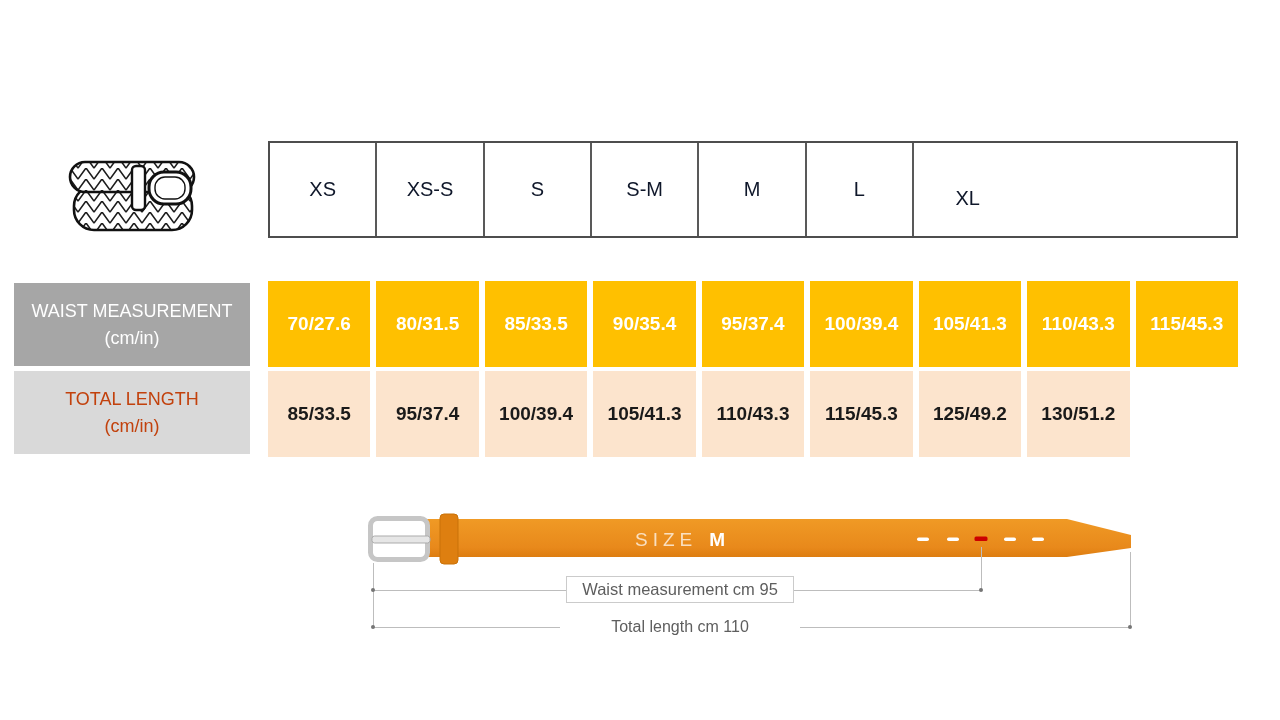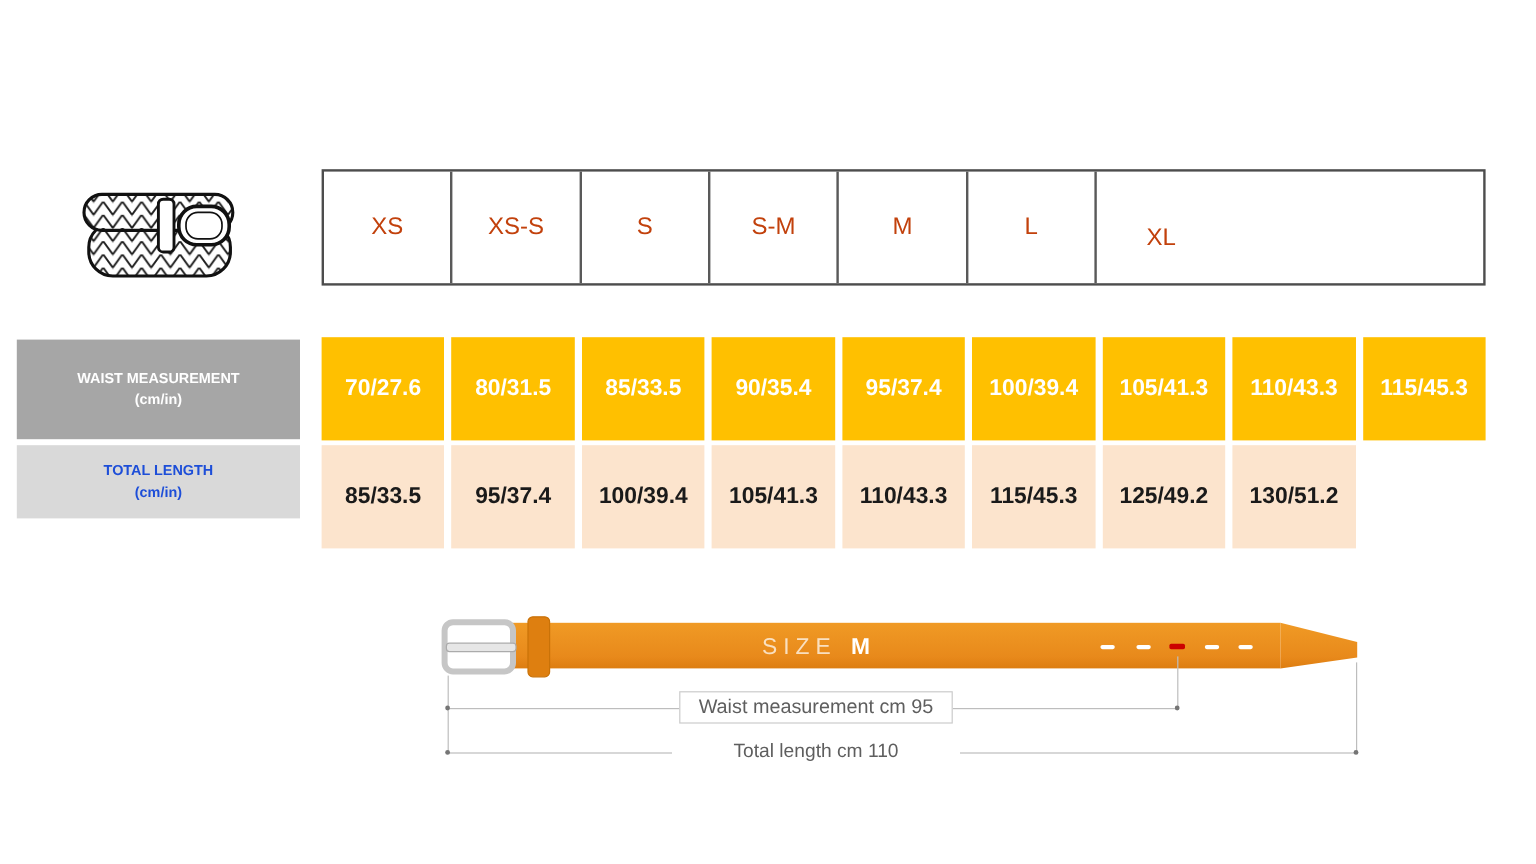--- a/index.html
+++ b/index.html
@@ -4,29 +4,29 @@
 <style>
   html,body{margin:0;padding:0;background:#fff;}
   #page{position:relative;width:1280px;height:720px;background:#fff;overflow:hidden;
         font-family:"Liberation Sans","DejaVu Sans",sans-serif;}
 
   
   #sizeHeader{position:absolute;left:268px;top:141px;width:970px;height:97px;
               display:grid;grid-template-columns:repeat(9,1fr);
               border:2px solid #4d4d4d;box-sizing:border-box;background:#fff;}
   .hcell{display:flex;align-items:center;justify-content:center;
-         font-size:20px;color:#c2410c;border-right:2px solid #595959;}
+         font-size:20px;color:#0f172a;border-right:2px solid #595959;}
   .hcell:last-child{border-right:none;margin-top:17px;}
 
   
   .rowlabel{position:absolute;left:14px;width:236px;display:flex;flex-direction:column;
-            align-items:center;justify-content:center;font-weight:bold;font-size:12px;
+            align-items:center;justify-content:center;font-weight:normal;font-size:18px;
             line-height:1.45;text-align:center;}
   #labelWaist{top:283px;height:83px;background:#a6a6a6;color:#fff;}
-  #labelLength{top:371px;height:61px;background:#d9d9d9;color:#1d4ed8;}
+  #labelLength{top:371px;height:83px;background:#d9d9d9;color:#c2410c;}
 
   
   .datarow{position:absolute;left:268px;width:970px;height:86px;
            display:grid;grid-template-columns:repeat(9,1fr);column-gap:6px;}
   #waistRow{top:281px;}
   #lengthRow{top:371px;}
   .dcell{display:flex;align-items:center;justify-content:center;
          font-weight:bold;font-size:19px;}
   .dcell.orange{background:#ffc000;color:#fff;}
   .dcell.peach{background:#fce4cd;color:#1a1a1a;}

